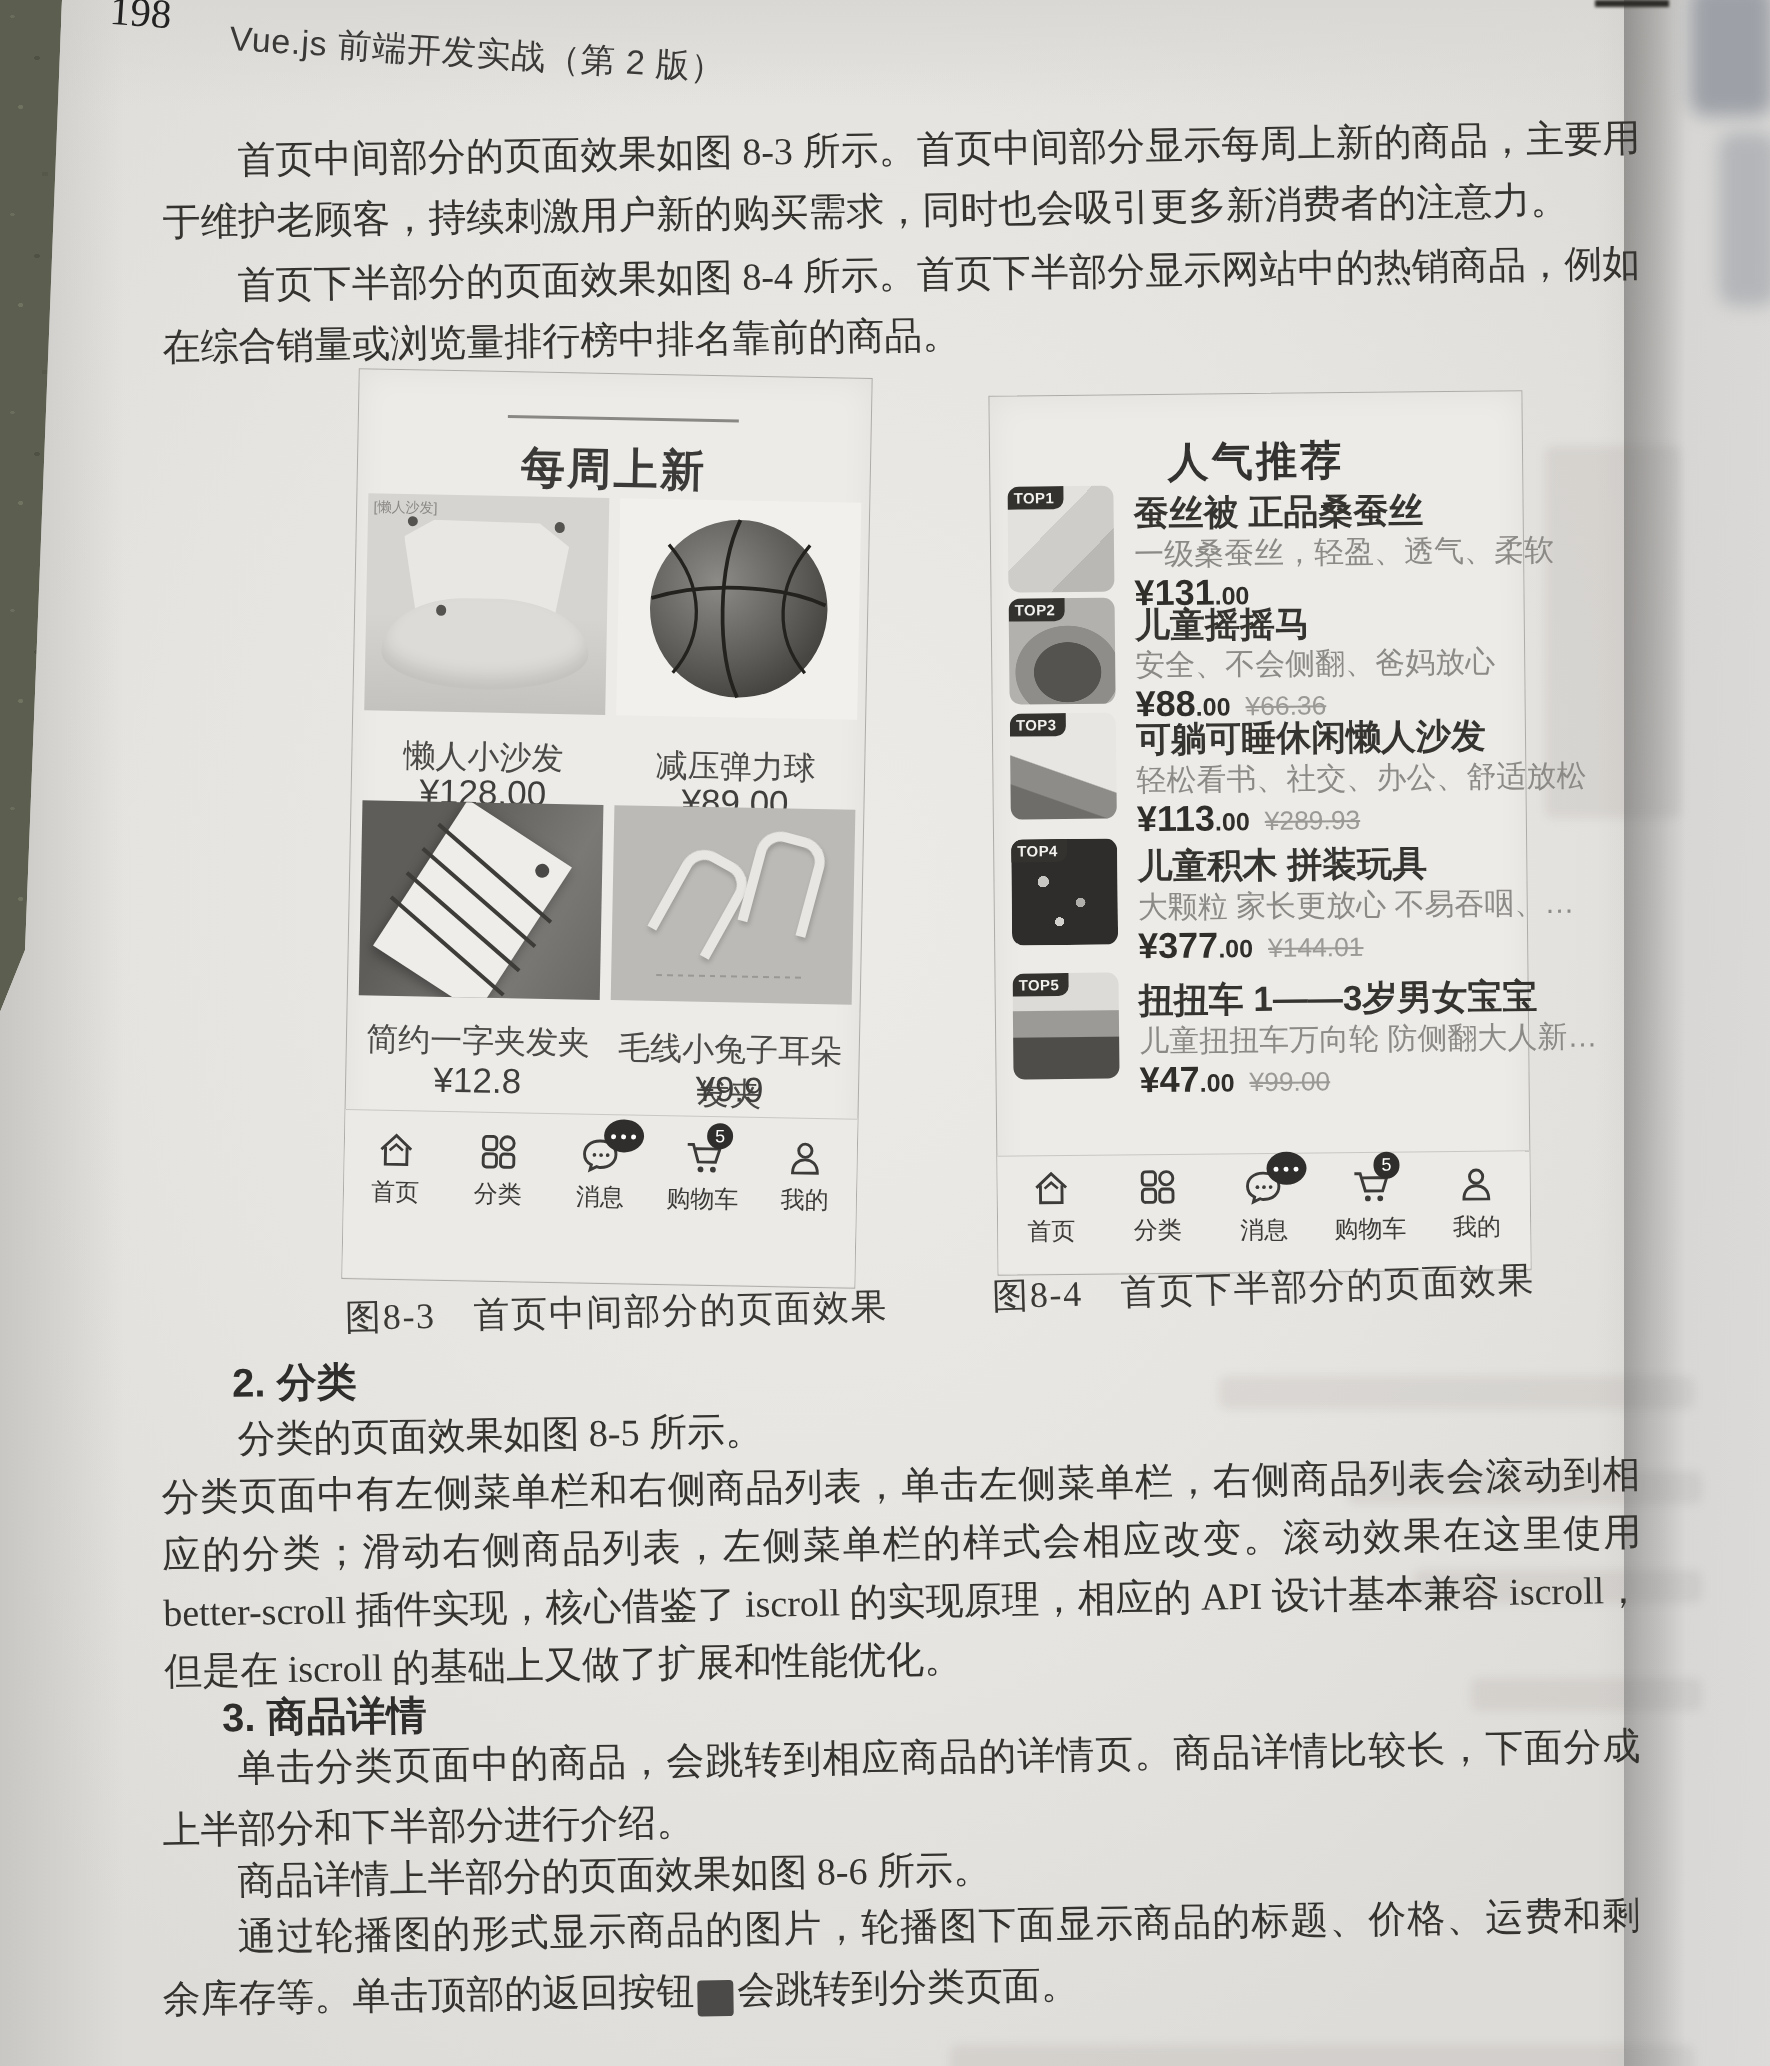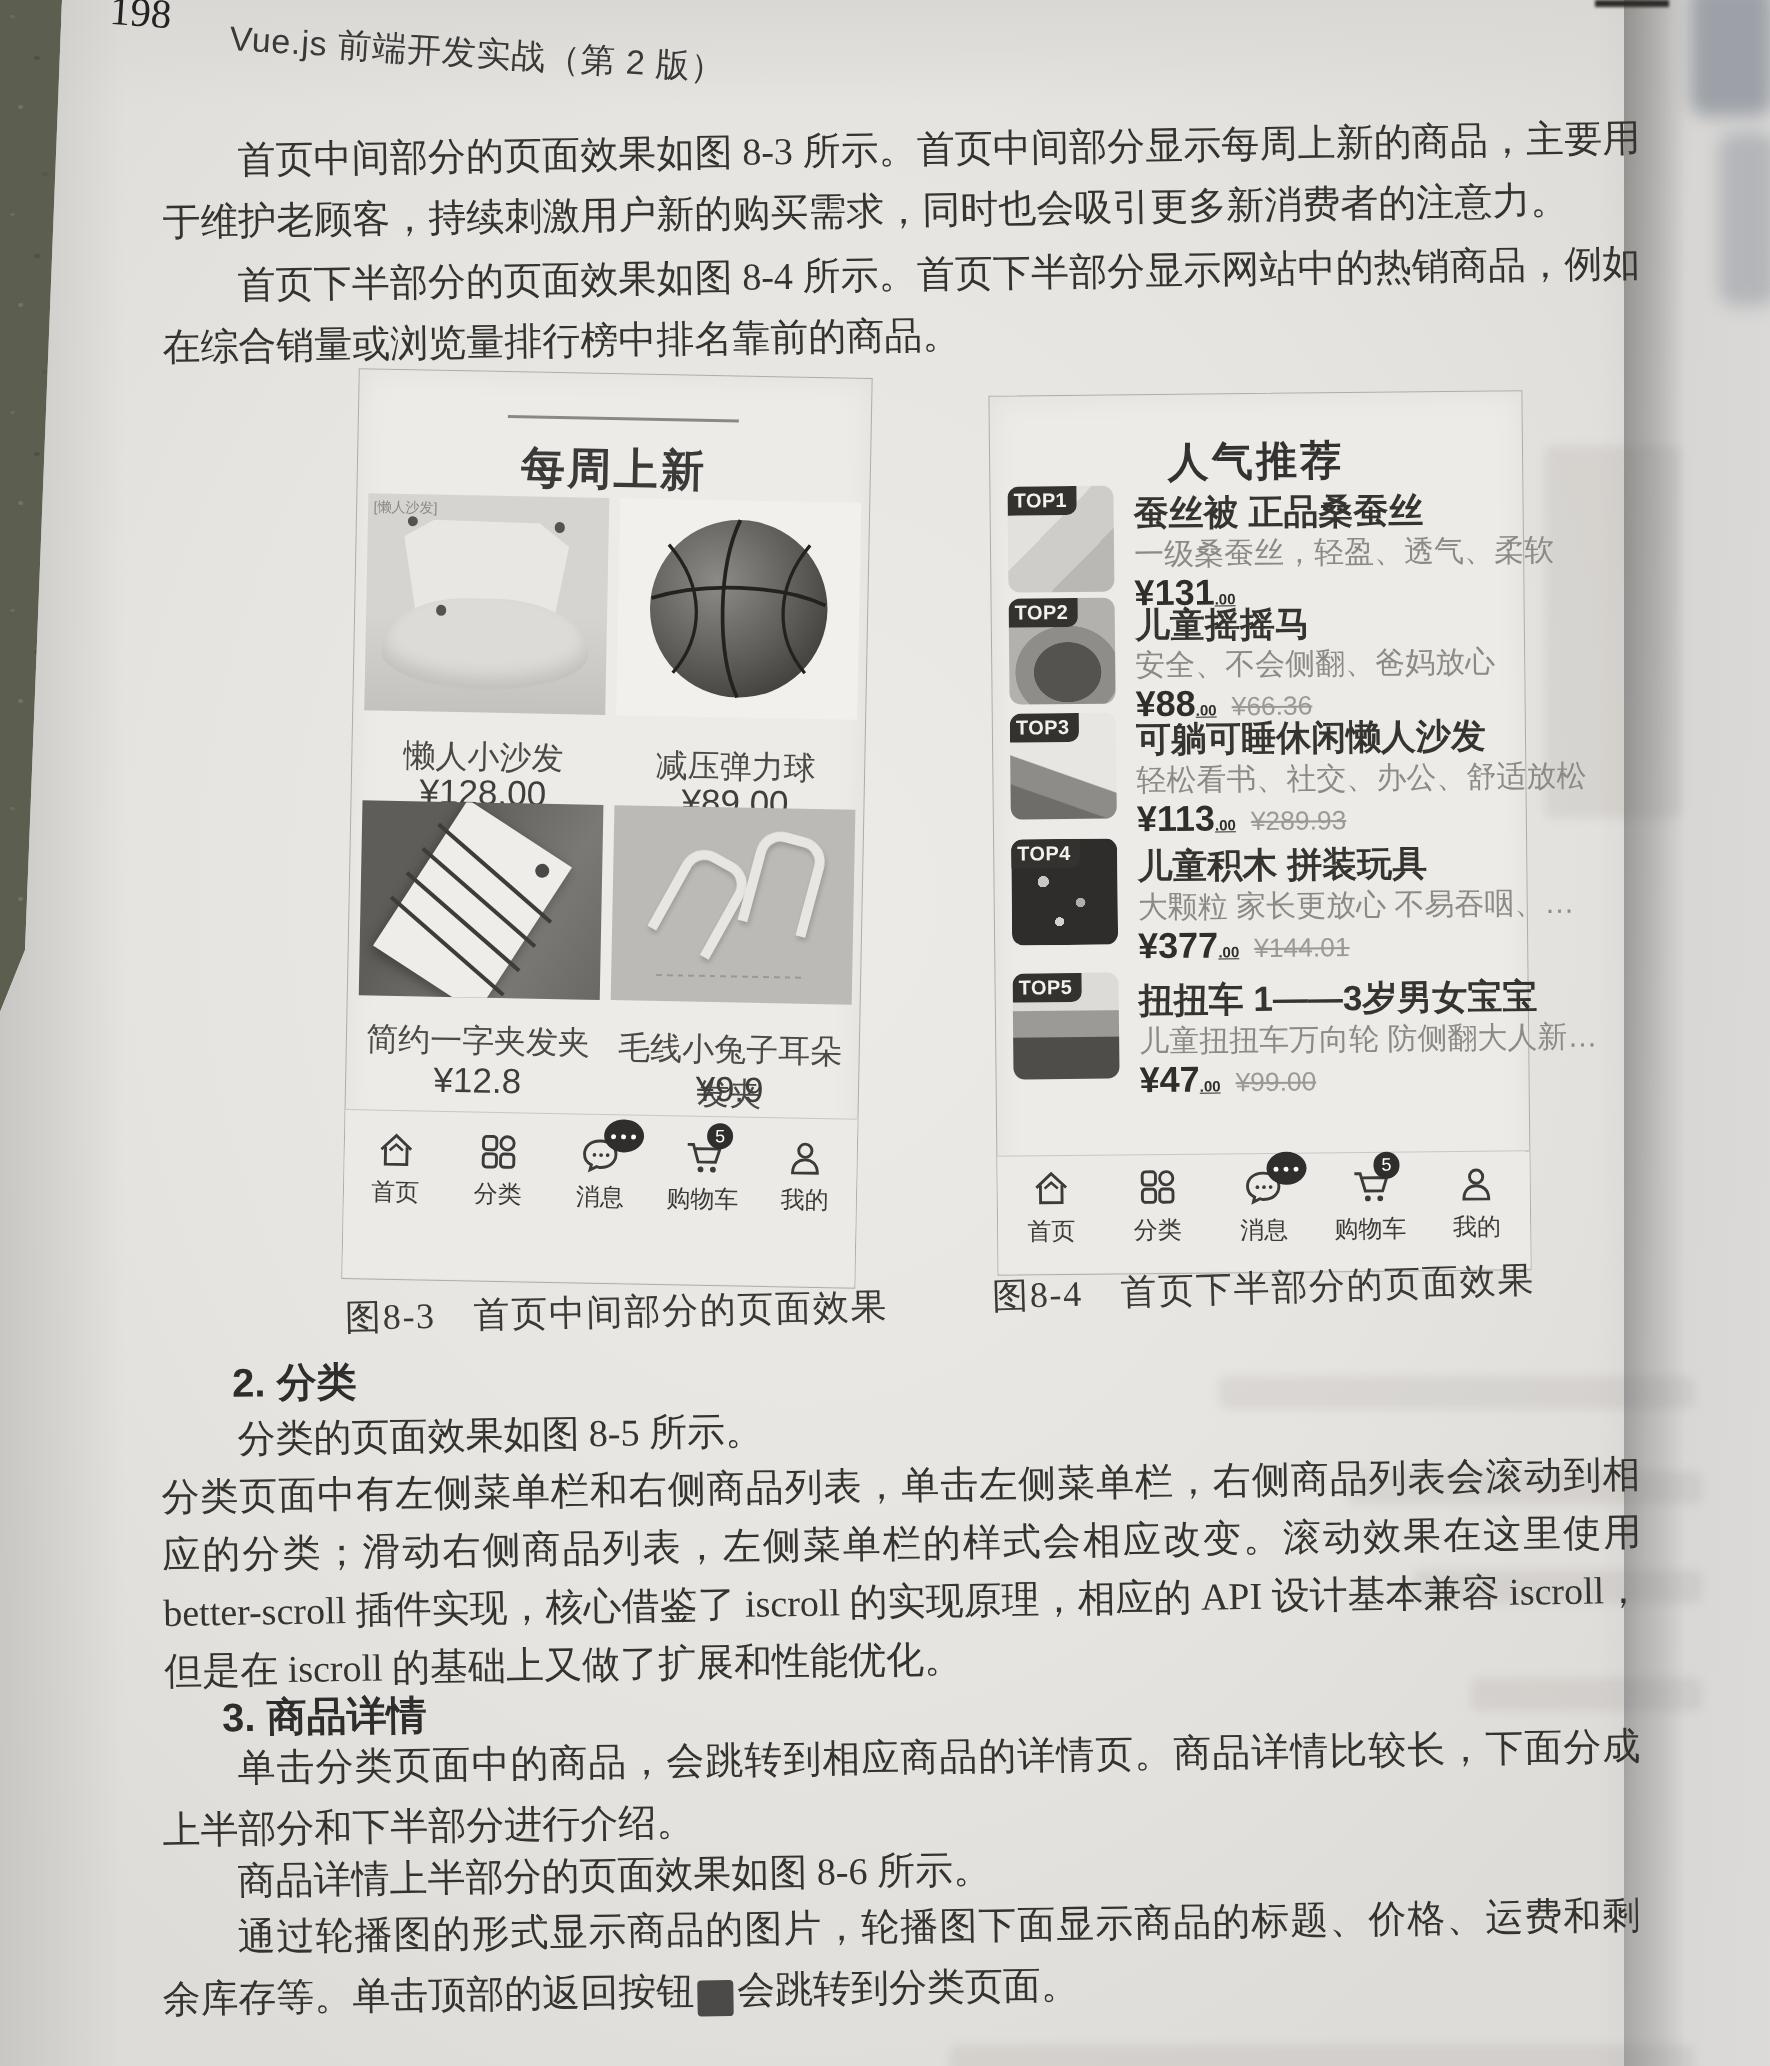--- a/index.html
+++ b/index.html
@@ -83,25 +83,25 @@
   .dotline{position:absolute;left:45px;bottom:25px;width:149px;height:2.5px;
     background:repeating-linear-gradient(90deg,#9a9894 0 5.8px,transparent 5.8px 10.7px);}
   .pname{width:241px;text-align:center;font-size:32px;color:#4a4947;font-family:"Liberation Sans",sans-serif;}
   .pprice{width:241px;text-align:center;font-size:35px;color:#3f3e3c;font-family:"Liberation Sans",sans-serif;}
 
   
   #hottitle{left:0;top:40px;width:100%;text-align:center;font-size:41px;font-weight:bold;color:#333230;
     font-family:"Liberation Sans",sans-serif;letter-spacing:3.3px;}
   .hitem .thumb{position:absolute;left:16.5px;width:106px;height:106px;border-radius:11.6px;overflow:hidden;}
   .rankbadge{position:absolute;left:0;top:0;padding:2.5px 9px 3.3px 6.6px;background:#33322f;color:#f2f1ee;
-    font-size:20px;font-weight:bold;font-family:"Liberation Sans",sans-serif;border-radius:10px 0 10px 0;letter-spacing:0.4px;}
+    font-size:15px;font-weight:bold;font-family:"Liberation Sans",sans-serif;border-radius:10px 0 10px 0;letter-spacing:0.4px;}
   .htitle{position:absolute;left:143px;font-size:35px;font-weight:bold;color:#353431;font-family:"Liberation Sans",sans-serif;white-space:nowrap;}
   .hdesc{position:absolute;left:143px;font-size:30px;color:#8c8a86;font-family:"Liberation Sans",sans-serif;white-space:nowrap;}
   .hprice{position:absolute;left:143px;font-size:36px;font-weight:bold;color:#2f2e2b;font-family:"Liberation Sans",sans-serif;}
-  .cents{font-size:15px;text-decoration:underline;}
+  .cents{font-size:25px;}
   .oldprice{font-size:26.4px;font-weight:normal;color:#9b9995;text-decoration:line-through;margin-left:15px;}
 
   
   .nav{position:absolute;left:0;width:100%;border-top:1.2px solid #c9c7c3;background:#eceae6;}
   #navL{top:740px;height:167px;}
   #navR{top:759px;height:117px;}
   .navitem{position:absolute;top:16.5px;width:20%;text-align:center;}
   .navitem svg{display:block;margin:0 auto;}
   .navlabel{display:block;margin-top:5.8px;font-size:24px;color:#3c3b39;font-family:"Liberation Sans",sans-serif;}
   .navbadge{position:absolute;top:-10.7px;left:58%;min-width:26.4px;height:26.4px;border-radius:50%;

